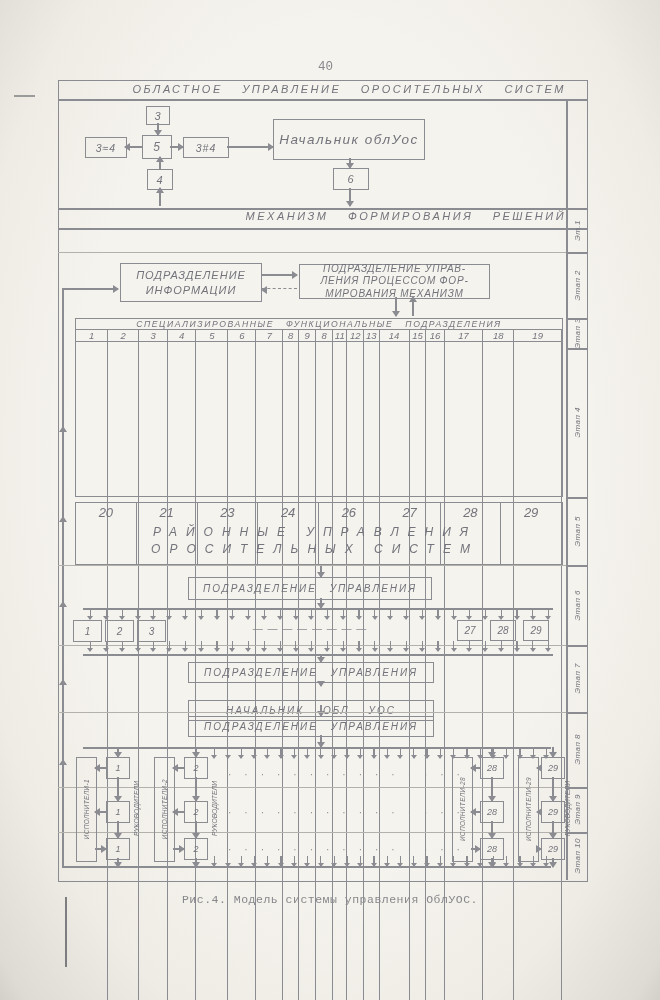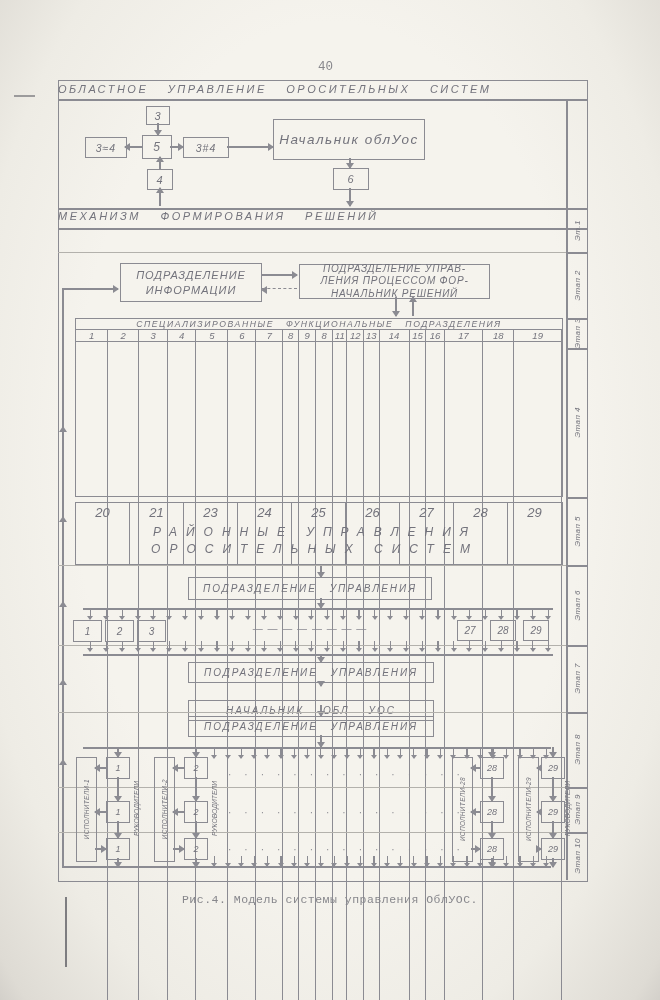--- a/index.html
+++ b/index.html
@@ -26,21 +26,21 @@
   .hl.al::before{content:"";position:absolute;left:-1px;top:-3.4px;border:4px solid transparent;
     border-right:6px solid var(--ink);border-left:none;}
   .vl.ad::after{content:"";position:absolute;bottom:-1px;left:-3.4px;border:4px solid transparent;
     border-top:6px solid var(--ink);border-bottom:none;}
   .vl.au::before{content:"";position:absolute;top:-1px;left:-3.4px;border:4px solid transparent;
     border-bottom:6px solid var(--ink);border-top:none;}
   .tick{position:absolute;width:1.2px;background:var(--ink);}
   .tick::after{content:"";position:absolute;bottom:-1px;left:-2.7px;border:3px solid transparent;
     border-top:4.5px solid var(--ink);border-bottom:none;}
   .frame{position:absolute;left:58px;top:80px;width:528px;height:800px;border:1.8px solid var(--ink);}
-  .band-text{position:absolute;left:58px;width:508px;text-align:left;font-size:11px;
+  .band-text{position:absolute;left:58px;width:508px;text-align:right;font-size:11px;
     font-style:italic;letter-spacing:2.5px;word-spacing:14px;color:var(--txt);}
   .strip-seg{position:absolute;left:566px;width:22px;display:flex;align-items:center;justify-content:center;}
   .stage-txt{font-size:8px;font-style:italic;letter-spacing:.5px;color:var(--txt);white-space:nowrap;}
   .strip-div{left:566px;width:22px;background:var(--ink);}
   .spec{position:absolute;left:75px;top:318px;width:488px;height:179px;border:1.7px solid var(--ink);
     box-sizing:border-box;display:flex;flex-direction:column;}
   .spec-title{height:14px;border-bottom:1.4px solid var(--ink);font-size:8.6px;font-style:italic;
     letter-spacing:1.6px;word-spacing:8px;display:flex;align-items:center;justify-content:center;}
   .spec-nums{display:flex;height:14px;border-bottom:1.4px solid var(--ink);}
   .spec-nums>div{border-right:1.2px solid var(--ink);display:flex;align-items:center;justify-content:center;
@@ -99,21 +99,21 @@
   <div class="hl" style="left:58px;top:228px;width:530px;"></div>
   <div class="band-text" style="top:210px;">МЕХАНИЗМ ФОРМИРОВАНИЯ РЕШЕНИЙ</div>
 
   <div class="box hand" style="left:120px;top:263px;width:140px;height:37px;font-size:11px;line-height:1.3;">
     <span>ПОДРАЗДЕЛЕНИЕ</span>
     <span>ИНФОРМАЦИИ</span>
   </div>
   <div class="box hand" style="left:299px;top:264px;width:189px;height:33px;font-size:10px;line-height:1.25;letter-spacing:.8px;">
     <span>ПОДРАЗДЕЛЕНИЕ УПРАВ-</span>
     <span>ЛЕНИЯ ПРОЦЕССОМ ФОР-</span>
-    <span>НАЧАЛЬНИК РЕШЕНИЙ</span>
+    <span>МИРОВАНИЯ МЕХАНИЗМ</span>
   </div>
   <div class="hl ar" style="left:262px;top:274px;width:35px;"></div>
   <div class="hl dash al" style="left:262px;top:288px;width:35px;"></div>
   <div class="hl ar" style="left:62px;top:288px;width:56px;"></div>
   <div class="vl" style="left:62px;top:288px;height:580px;"></div>
   <div class="vl ad" style="left:395px;top:297px;height:19px;"></div>
   <div class="vl au" style="left:412px;top:297px;height:19px;"></div>
 
   <div class="spec">
     <div class="spec-title">СПЕЦИАЛИЗИРОВАННЫЕ ФУНКЦИОНАЛЬНЫЕ ПОДРАЗДЕЛЕНИЯ</div>
@@ -197,21 +197,20 @@
           <div class="vt">БУХГАЛТЕРИЯ</div>
         </div>
       </div>
   </div>
 
   <div class="dist" id="dist-row">
       <div>20</div>
       <div>21</div>
       <div>23</div>
       <div>24</div>
-      <div>25</div>
       <div>26</div>
       <div>27</div>
       <div>28</div>
       <div>29</div>
     </div>
   <div class="dist-line" style="top:525px;">РАЙОННЫЕ УПРАВЛЕНИЯ</div>
   <div class="dist-line" style="top:542px;">ОРОСИТЕЛЬНЫХ СИСТЕМ</div>
 
   <div class="vl ad" style="left:320px;top:565px;height:12px;"></div>
   <div class="box ctrl" style="left:188px;top:577px;width:242px;height:21px;">ПОДРАЗДЕЛЕНИЕ УПРАВЛЕНИЯ</div>

